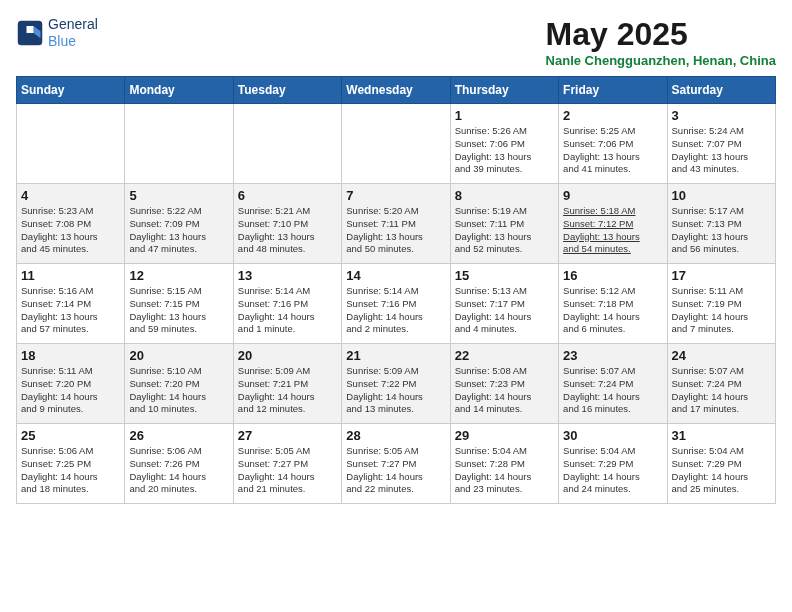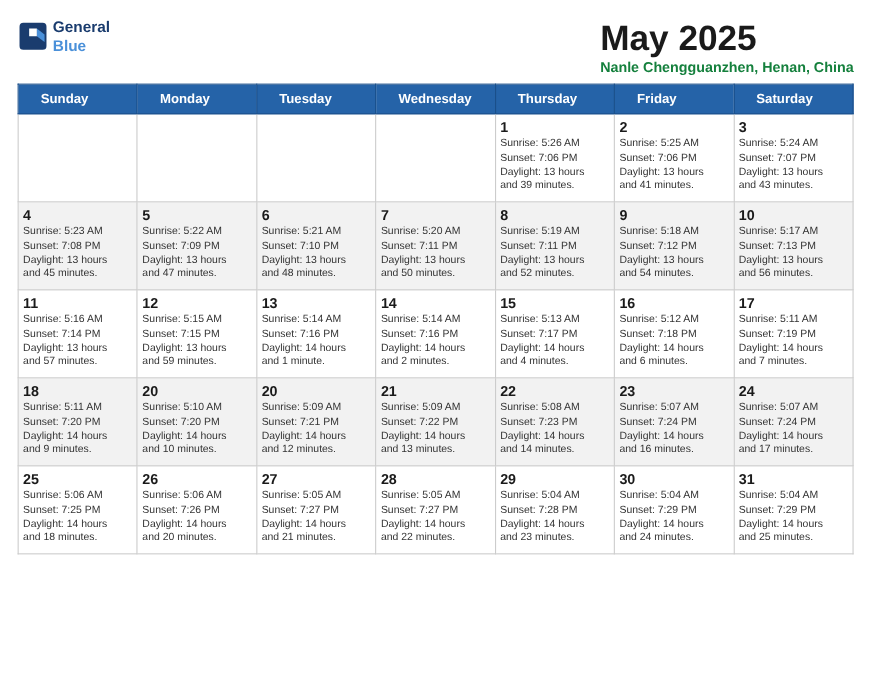--- a/index.html
+++ b/index.html
@@ -16,21 +16,21 @@
       align-items: flex-start;
       margin-bottom: 8px;
     }
     .logo {
       display: flex;
       align-items: center;
       gap: 4px;
     }
     .logo-text {
       font-size: 14px;
-      font-weight: bold;
+      font-weight: normal;
       color: #1a3c6e;
       line-height: 1.2;
     }
     .logo-text span {
       color: #4a90d9;
     }
     .logo-icon {
       width: 28px;
       height: 28px;
     }
@@ -48,21 +48,21 @@
       color: #15803d;
     }
     table {
       width: 100%;
       border-collapse: collapse;
       font-size: 10px;
     }
     thead tr th {
       background: #2563a8;
       color: #fff;
-      padding: 6px 20px;
+      padding: 6px 4px;
       text-align: left;
       font-size: 12px;
       font-weight: bold;
       border: 1px solid #1a4f8a;
     }
     tbody tr td {
       border: 1px solid #ccc;
       vertical-align: top;
       padding: 4px;
       height: 80px;
@@ -183,21 +183,21 @@
         </td>
         <td>
           <span class="day-num">8</span>
           <div class="day-info" style="white-space: pre-line;">Sunrise: 5:19 AM
 Sunset: 7:11 PM
 Daylight: 13 hours
 and 52 minutes.</div>
         </td>
         <td>
           <span class="day-num">9</span>
-          <div class="day-info" style="white-space: pre-line;">Sunrise: 5:18 AM
+          <div class="day-info" style="white-space: pre-line; text-decoration: underline;">Sunrise: 5:18 AM
 Sunset: 7:12 PM
 Daylight: 13 hours
 and 54 minutes.</div>
         </td>
         <td>
           <span class="day-num">10</span>
           <div class="day-info" style="white-space: pre-line;">Sunrise: 5:17 AM
 Sunset: 7:13 PM
 Daylight: 13 hours
 and 56 minutes.</div>

